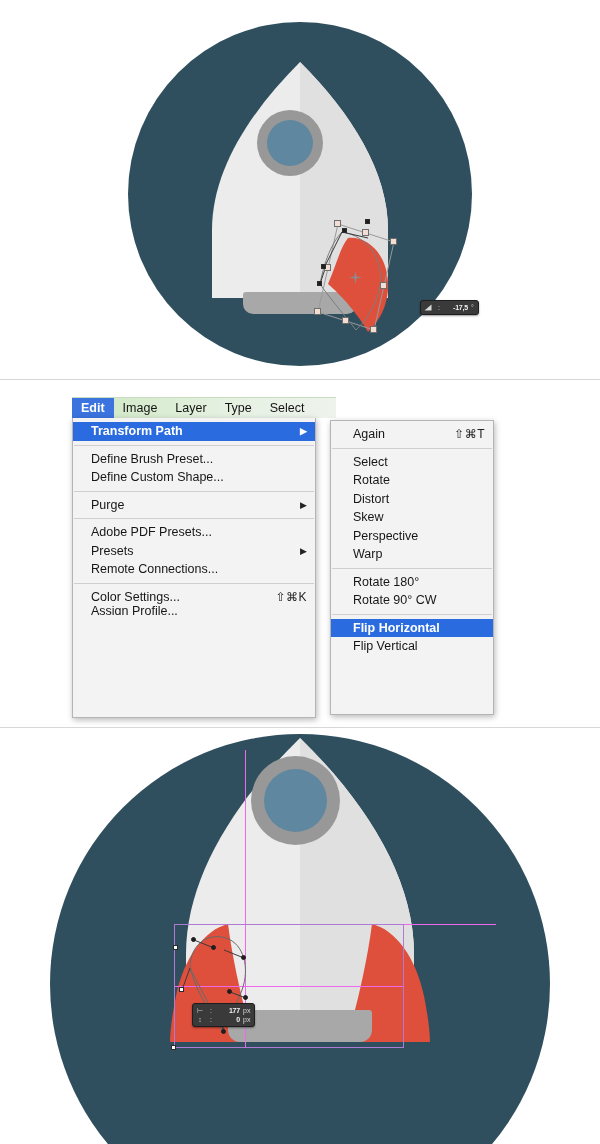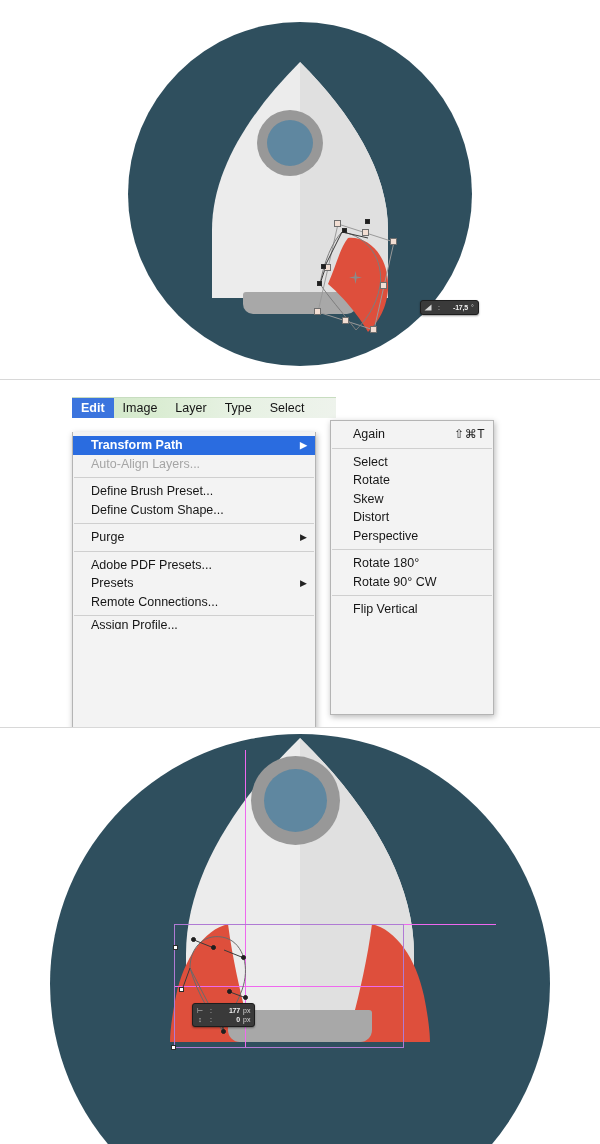--- a/index.html
+++ b/index.html
@@ -72,21 +72,21 @@
   .menu {
     position:absolute;
     background:#f3f3f3;
     border:1px solid #b4b4b4;
     border-top:none;
     box-shadow: 1px 2px 6px rgba(0,0,0,.28);
     font-size:12.5px;
     color:#161616;
     padding: 4px 0 0 0;
   }
-  #edit-menu   { left:72px; top:432px; width:244px; height:300px; }
+  #edit-menu   { left:72px; top:418px; width:244px; height:300px; }
   #submenu     { left:330px; top:420px; width:164px; height:295px;
                  border:1px solid #b4b4b4; padding-top:4px; }
 
   .mi {
     position:relative;
     display:flex; align-items:center;
     height:18.5px; padding:0 8px 0 18px;
     white-space:nowrap;
   }
   .mi .label { flex:1; }
@@ -195,23 +195,20 @@
       <div class="mb-item">
         <span>Select</span>
       </div>
     </div>
 
   <div class="menu" id="edit-menu">
       <div class="mi hl" style="padding-left: 18px;">
         <span class="label">Transform Path</span>
         <span class="arrow">▶</span>
       </div>
-      <div class="mi dim" style="padding-left: 18px;">
-        <span class="label">Auto-Align Layers...</span>
-      </div>
       <div class="sep"></div>
       <div class="mi" style="padding-left: 18px;">
         <span class="label">Define Brush Preset...</span>
       </div>
       <div class="mi" style="padding-left: 18px; align-items: center;">
         <span class="label">Define Custom Shape...</span>
       </div>
       <div class="sep"></div>
       <div class="mi" style="padding-left: 18px;">
         <span class="label">Purge</span>
@@ -222,54 +219,64 @@
         <span class="label">Adobe PDF Presets...</span>
       </div>
       <div class="mi" style="padding-left: 18px;">
         <span class="label">Presets</span>
         <span class="arrow">▶</span>
       </div>
       <div class="mi" style="padding-left: 18px; justify-content: center;">
         <span class="label">Remote Connections...</span>
       </div>
       <div class="sep"></div>
+      <div class="mi" style="padding-left: 18px;">
+        <span class="label">Color Settings...</span>
+        <span class="short">⇧⌘K</span>
+      </div>
       <div class="mi clipped" style="padding-left: 18px;">
         <span class="label">Assign Profile...</span>
       </div>
     </div>
 
   <div class="menu" id="submenu">
       <div class="mi" style="padding-left: 22px;">
         <span class="label">Again</span>
         <span class="short">⇧⌘T</span>
       </div>
       <div class="sep"></div>
       <div class="mi" style="padding-left: 22px;">
         <span class="label">Select</span>
       </div>
       <div class="mi" style="padding-left: 22px; justify-content: center;">
         <span class="label">Rotate</span>
       </div>
       <div class="mi" style="padding-left: 22px;">
+        <span class="label">Distort</span>
+      </div>
+      <div class="mi" style="padding-left: 22px;">
         <span class="label">Skew</span>
       </div>
       <div class="mi" style="padding-left: 22px;">
-        <span class="label">Distort</span>
-      </div>
-      <div class="mi" style="padding-left: 22px;">
         <span class="label">Perspective</span>
       </div>
+      <div class="mi" style="padding-left: 22px;">
+        <span class="label">Warp</span>
+      </div>
       <div class="sep"></div>
       <div class="mi" style="padding-left: 22px;">
         <span class="label">Rotate 180°</span>
       </div>
       <div class="mi" style="padding-left: 22px;">
         <span class="label">Rotate 90° CW</span>
       </div>
       <div class="sep"></div>
+      <div class="mi hl" style="padding-left: 22px;">
+        <span class="label">Flip Horizontal</span>
+      </div>
       <div class="mi" style="padding-left: 22px;">
         <span class="label">Flip Vertical</span>
       </div>
     </div>
 
   <div class="hr-rule" style="top:727px;"></div>
 
   <div class="panel" id="panel-bottom">
 
     <div class="art circle-bg" style="left:50px; top:6px; width:500px; height:500px;"></div>

